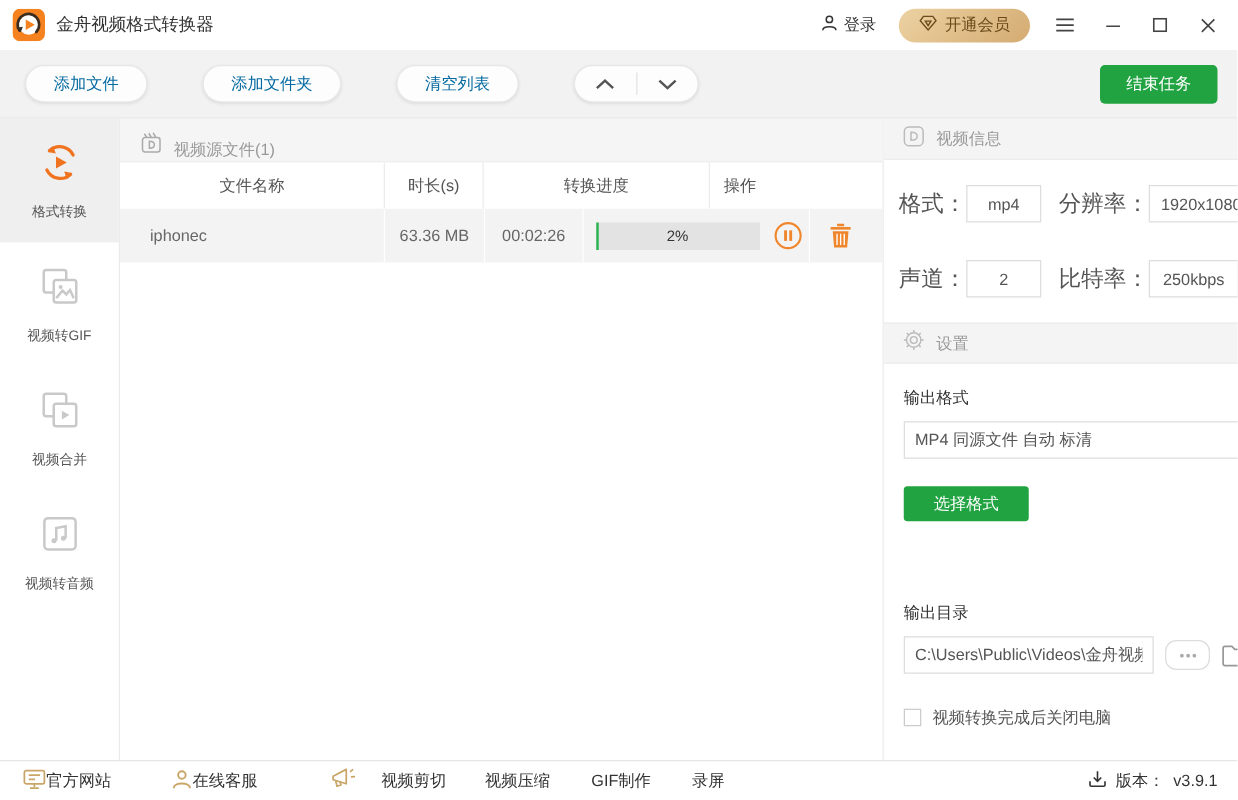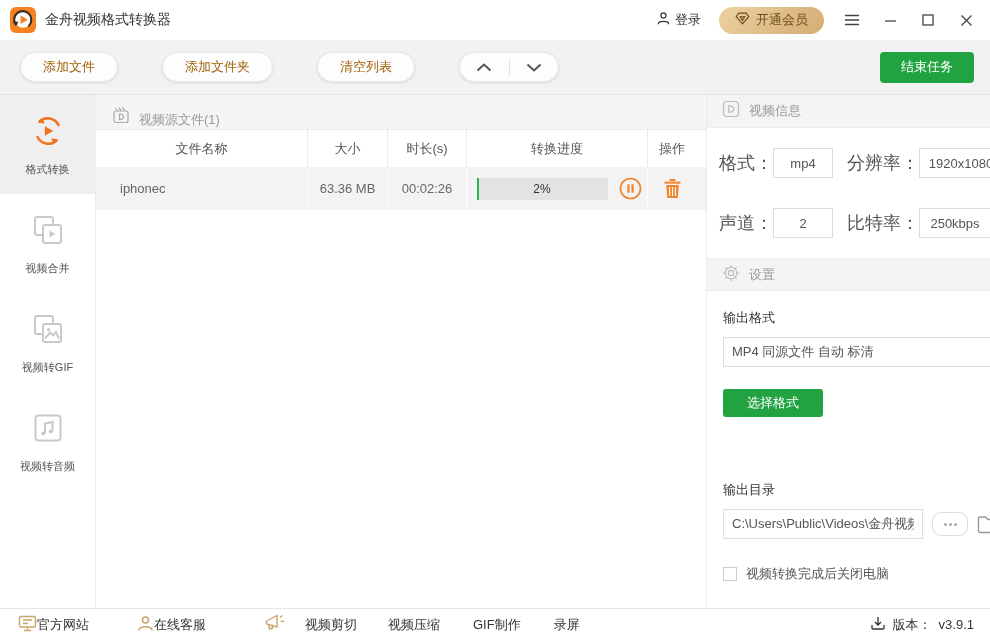--- a/index.html
+++ b/index.html
@@ -13,21 +13,21 @@
   .app-title { font-size:14px; color:#333; }
   .title-right { display:flex; align-items:center; gap:18px; }
   .login { display:flex; align-items:center; gap:4px; font-size:13px; color:#333; cursor:pointer; }
   .vip-btn { display:flex; align-items:center; gap:6px; height:27px; padding:0 16px; border-radius:14px;
              background:linear-gradient(135deg,#ecd2a2,#d4ab72); color:#6b4c1c; font-size:13px; cursor:pointer; }
   .winctl { display:flex; align-items:center; justify-content:center; width:20px; height:20px; cursor:pointer; }
 
   
   .toolbar { height:55px; flex:0 0 55px; background:#f2f2f2; border-bottom:1px solid #e4e4e4; display:flex; align-items:center; padding:0 16px 0 20px; }
   .pill { height:30px; padding:0 22px; border-radius:15px; background:#fdfdfd; border:1px solid #e7e7e7;
-          box-shadow:0 1px 3px rgba(0,0,0,.10); font-size:13px; color:#a16207; margin-right:44px; cursor:pointer; }
+          box-shadow:0 1px 3px rgba(0,0,0,.10); font-size:13px; color:#0369a1; margin-right:44px; cursor:pointer; }
   .arrow-pill { height:30px; width:100px; border-radius:15px; background:#fdfdfd; border:1px solid #e7e7e7;
           box-shadow:0 1px 3px rgba(0,0,0,.10); display:flex; align-items:center; }
   .arrow-half { flex:1; display:flex; align-items:center; justify-content:center; height:100%; cursor:pointer; }
   .arrow-sep { width:1px; height:18px; background:#e2e2e2; }
   .end-task { margin-left:auto; height:31px; width:94px; background:#22a342; color:#fff; border:none; border-radius:4px; font-size:13px; cursor:pointer; }
 
   
   .body { flex:1 1 auto; display:flex; min-height:0; }
 
   
@@ -187,35 +187,35 @@
             <path d="M14.8 13.2 L23.4 18 L14.8 22.8 Z" fill="#f07320"></path>
           </svg>
         </span>
         <span class="side-label">格式转换</span>
       </div>
       <div class="side-item">
         <span>
           <svg width="36" height="36" viewBox="0 0 36 36" fill="none" stroke="#c9c9c9" stroke-width="2">
             <rect x="5" y="5" width="18" height="18" rx="2"></rect>
             <rect x="13" y="13" width="18" height="18" rx="2" fill="#fff"></rect>
-            <path d="M19.5 18.5 L25.5 22 L19.5 25.5 Z" fill="#c9c9c9" stroke="none"></path>
-          </svg>
-        </span>
-        <span class="side-label">视频合并</span>
+            <circle cx="18.5" cy="18.5" r="1.6" fill="#c9c9c9" stroke="none"></circle>
+            <path d="M15 27.5 L20 21.5 L23 24.5 L26 21 L29 27.5"></path>
+          </svg>
+        </span>
+        <span class="side-label">视频转GIF</span>
       </div>
       <div class="side-item">
         <span>
           <svg width="36" height="36" viewBox="0 0 36 36" fill="none" stroke="#c9c9c9" stroke-width="2">
             <rect x="5" y="5" width="18" height="18" rx="2"></rect>
             <rect x="13" y="13" width="18" height="18" rx="2" fill="#fff"></rect>
-            <circle cx="18.5" cy="18.5" r="1.6" fill="#c9c9c9" stroke="none"></circle>
-            <path d="M15 27.5 L20 21.5 L23 24.5 L26 21 L29 27.5"></path>
-          </svg>
-        </span>
-        <span class="side-label">视频转GIF</span>
+            <path d="M19.5 18.5 L25.5 22 L19.5 25.5 Z" fill="#c9c9c9" stroke="none"></path>
+          </svg>
+        </span>
+        <span class="side-label">视频合并</span>
       </div>
       <div class="side-item">
         <span>
           <svg width="36" height="36" viewBox="0 0 36 36" fill="none" stroke="#c9c9c9" stroke-width="2">
             <rect x="5.5" y="5.5" width="25" height="25" rx="3"></rect>
             <path d="M15 23.5 V13.5 L22.5 12 V21.5"></path>
             <circle cx="13.2" cy="23.5" r="2" fill="#c9c9c9" stroke="none"></circle>
             <circle cx="20.7" cy="21.5" r="2" fill="#c9c9c9" stroke="none"></circle>
           </svg>
         </span>
@@ -229,21 +229,20 @@
           <svg width="19" height="19" viewBox="0 0 19 19" fill="none" stroke="#aaa" stroke-width="1.2">
             <rect x="2" y="5" width="14" height="11.5" rx="2"></rect>
             <path d="M3.5 2 L5.5 5 M7 1.6 L9 4.8 M10.5 1.3 L12.5 4.6"></path>
             <path d="M7.5 8 Q11.5 8 11.5 10.8 Q11.5 13.6 7.5 13.6 Z"></path>
           </svg>
         </span>
         <span class="sh-label">视频源文件(1)</span>
       </div>
       <div class="thead">
         <div class="cell col-name">文件名称</div>
-        <div class="cell col-size">大小</div>
         <div class="cell col-dur">时长(s)</div>
         <div class="cell col-prog">转换进度</div>
         <div class="cell col-op">操作</div>
       </div>
       <div class="trow">
         <div class="cell col-name">iphonec</div>
         <div class="cell col-size">63.36 MB</div>
         <div class="cell col-dur">00:02:26</div>
         <div class="cell col-prog prog-cell">
           <div class="prog-bar">

